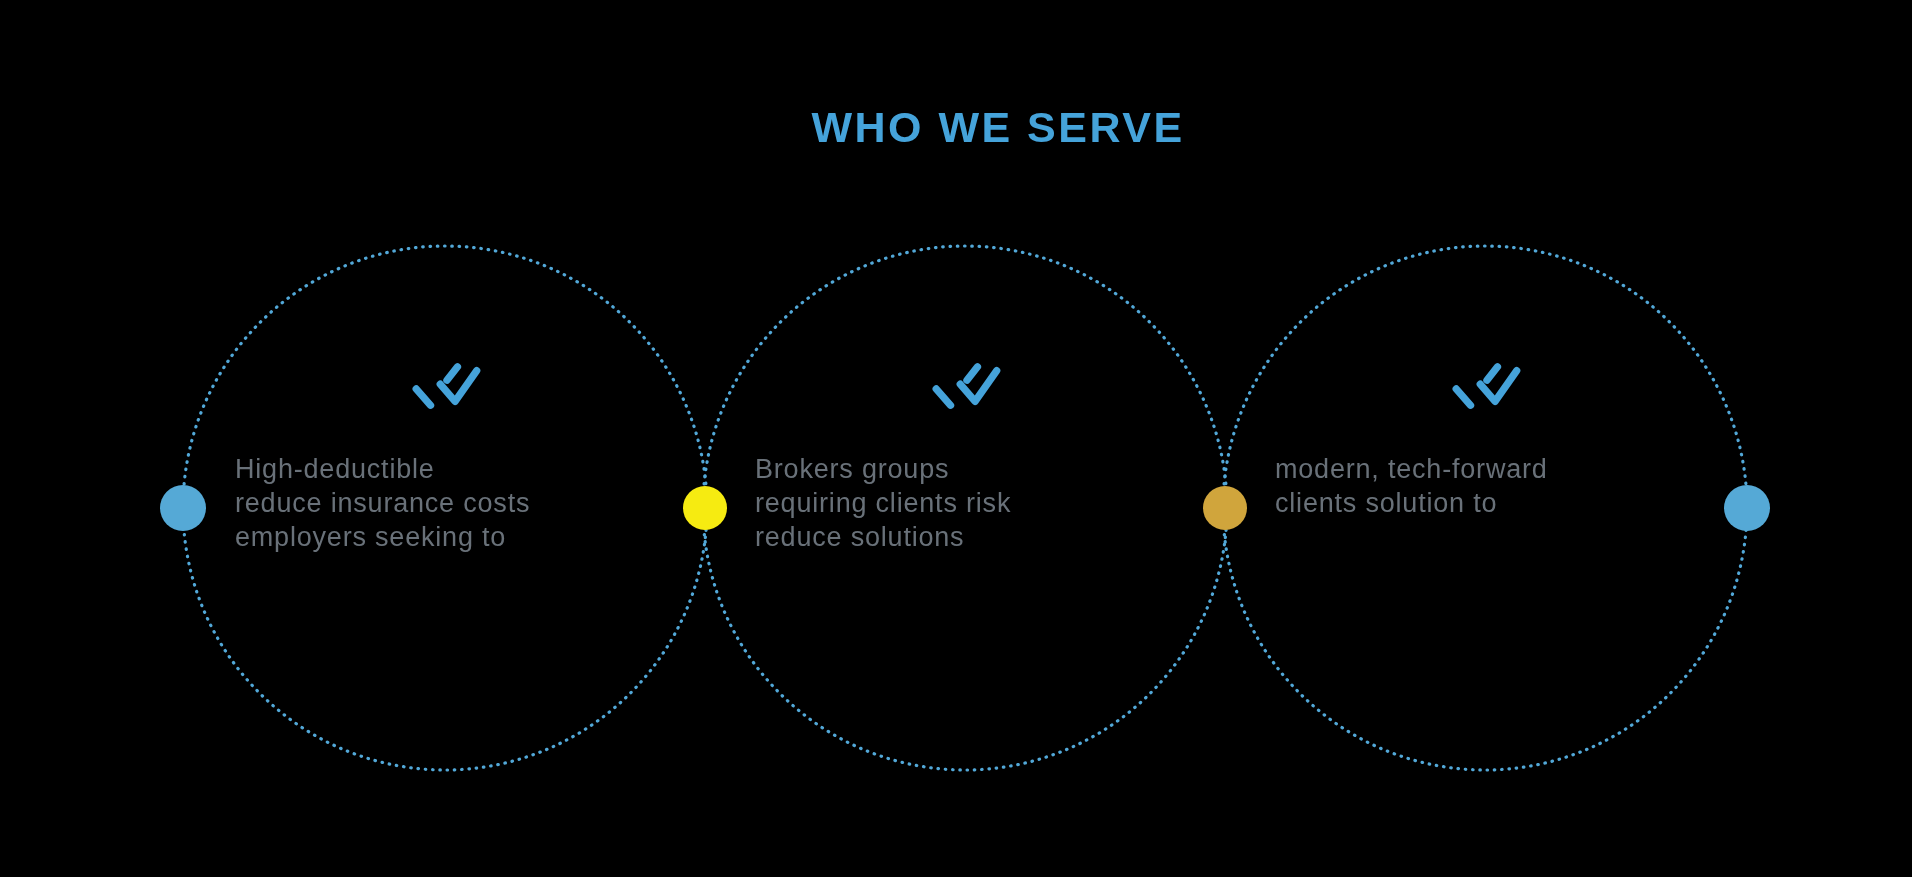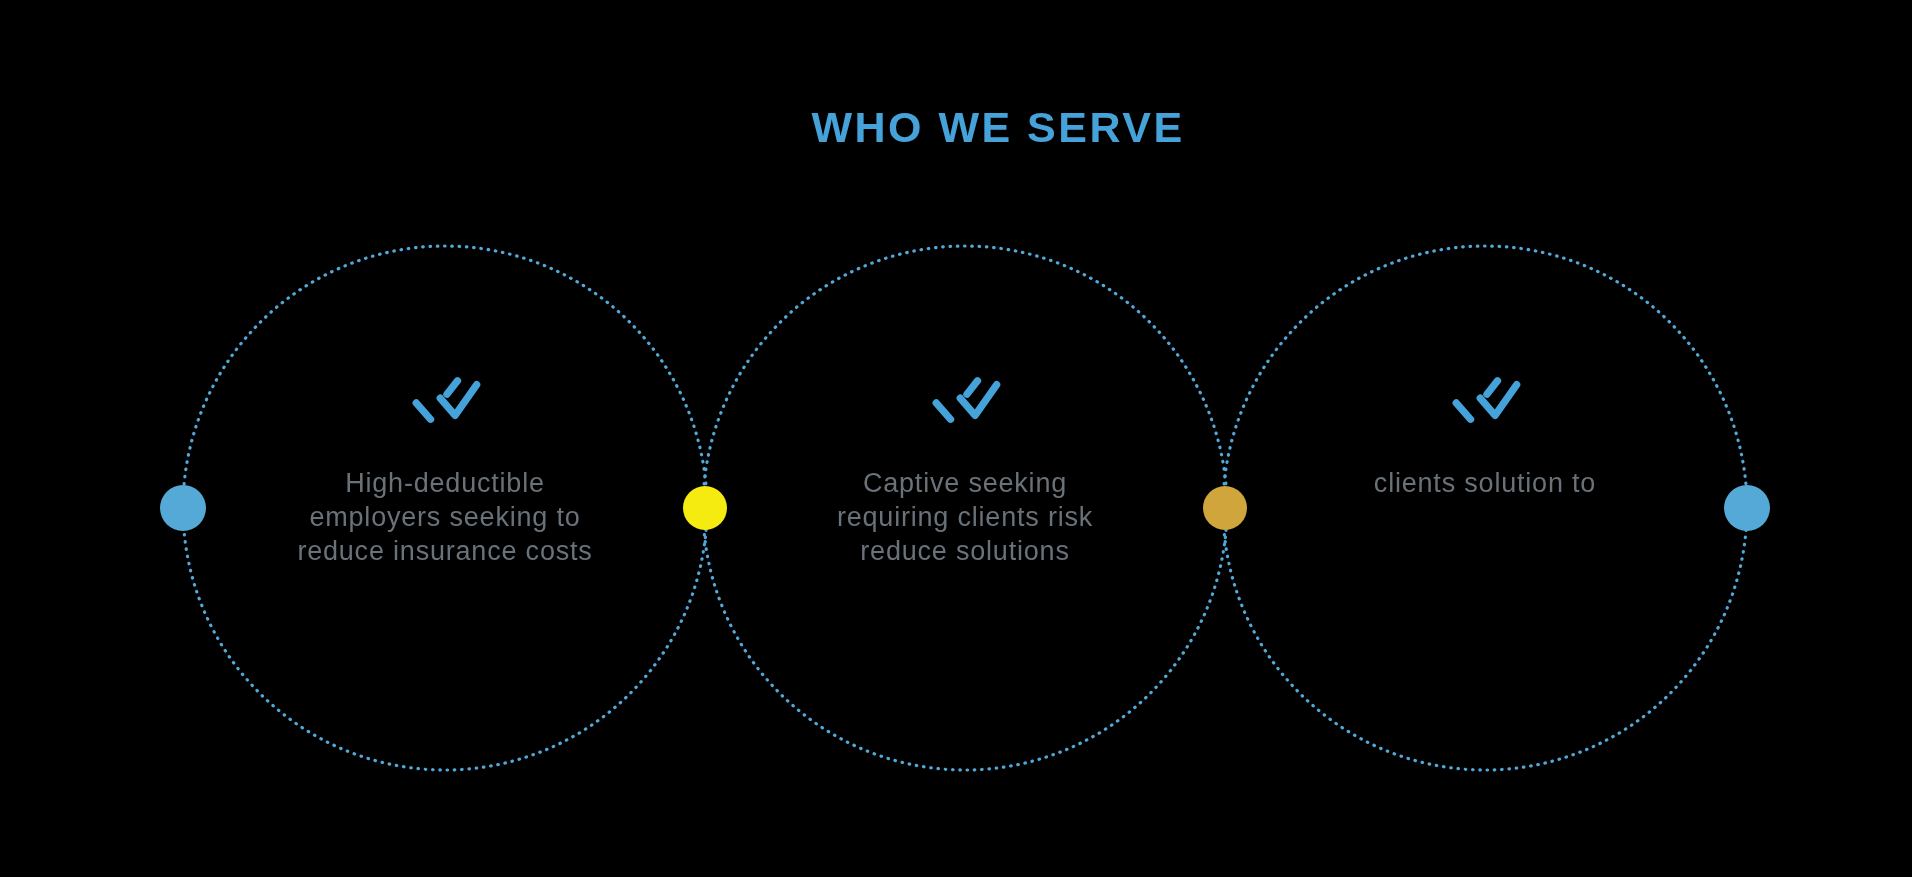--- a/index.html
+++ b/index.html
@@ -30,23 +30,23 @@
   }
   .overlay {
     position: absolute;
     top: 0;
     left: 0;
     width: 1912px;
     height: 877px;
   }
   .card {
     position: absolute;
-    top: 376px;
+    top: 362px;
     width: 420px;
-    text-align: center;
+    text-align: left;
   }
   .card-1 { left: 235px; }
   .card-2 { left: 755px; }
   .card-3 { left: 1275px; }
   .card .icon {
     display: block;
     margin: 0 auto;
   }
   .card-text {
     margin-top: 40px;
@@ -79,46 +79,47 @@
   <div class="card card-1">
     <svg class="icon" width="72" height="50" viewBox="0 0 72 52" xmlns="http://www.w3.org/2000/svg">
       <g fill="none" stroke="#45A3DA" stroke-width="7.5" stroke-linecap="round" stroke-linejoin="round">
         <path d="M6 28 L21 45"></path>
         <path d="M38 19 L49 5"></path>
         <path d="M31 23 L46.5 41 L69 9"></path>
       </g>
     </svg>
     <div class="card-text">
       <div>High-deductible</div>
+      <div>reduce insurance costs</div>
       <div>employers seeking to</div>
-      <div>reduce insurance costs</div>
     </div>
   </div>
 
   <div class="card card-2">
     <svg class="icon" width="72" height="50" viewBox="0 0 72 52" xmlns="http://www.w3.org/2000/svg">
       <g fill="none" stroke="#45A3DA" stroke-width="7.5" stroke-linecap="round" stroke-linejoin="round">
         <path d="M6 28 L21 45"></path>
         <path d="M38 19 L49 5"></path>
         <path d="M31 23 L46.5 41 L69 9"></path>
       </g>
     </svg>
     <div class="card-text">
-      <div>Captive seeking</div>
+      <div>Brokers groups</div>
       <div>requiring clients risk</div>
       <div>reduce solutions</div>
     </div>
   </div>
 
   <div class="card card-3">
     <svg class="icon" width="72" height="50" viewBox="0 0 72 52" xmlns="http://www.w3.org/2000/svg">
       <g fill="none" stroke="#45A3DA" stroke-width="7.5" stroke-linecap="round" stroke-linejoin="round">
         <path d="M6 28 L21 45"></path>
         <path d="M38 19 L49 5"></path>
         <path d="M31 23 L46.5 41 L69 9"></path>
       </g>
     </svg>
     <div class="card-text">
+      <div>modern, tech-forward</div>
       <div>clients solution to</div>
     </div>
   </div>
 
 </div>
 
 </body></html>

